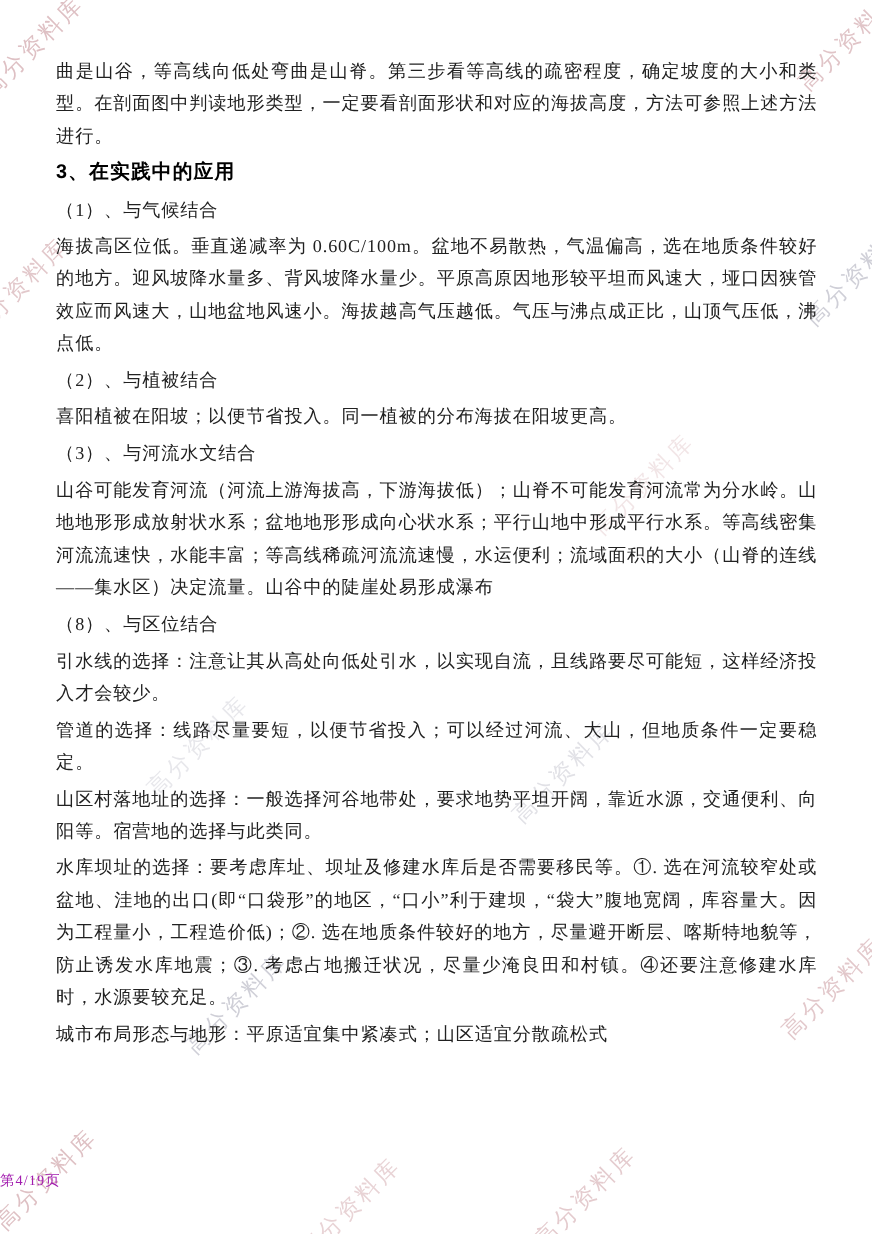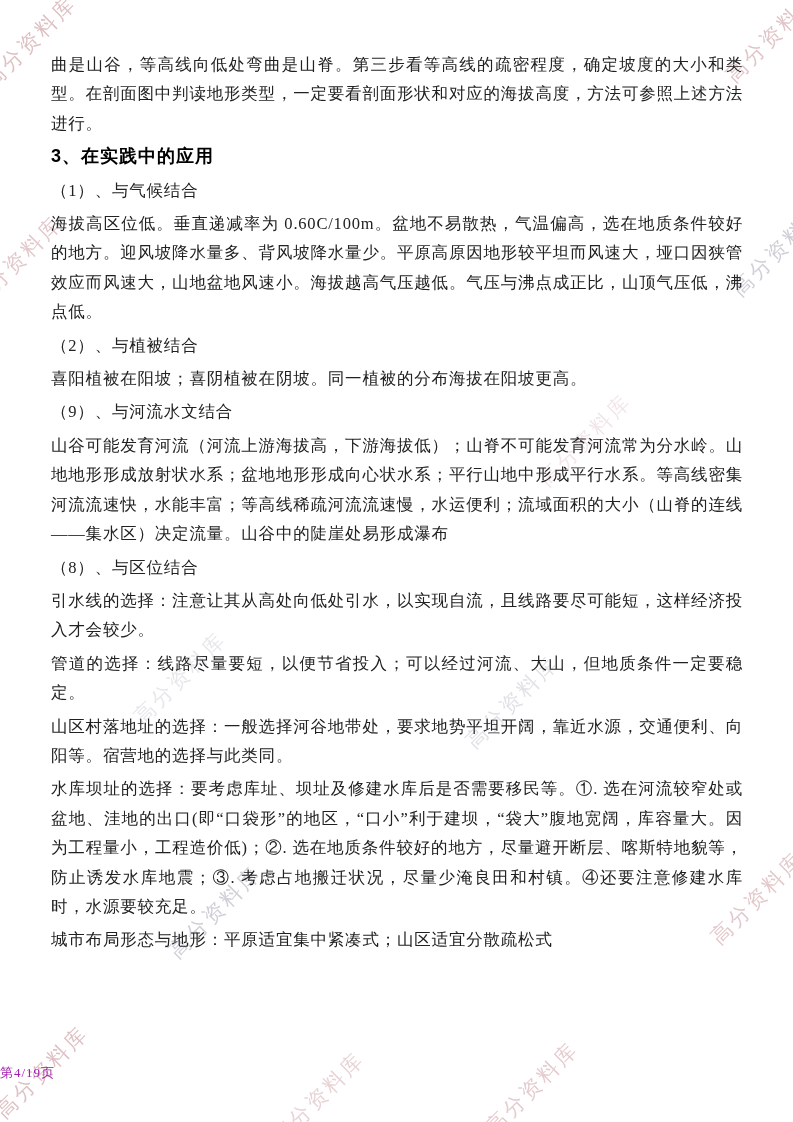--- a/index.html
+++ b/index.html
@@ -75,23 +75,23 @@
 
   <div class="content">
     <p>曲是山谷，等高线向低处弯曲是山脊。第三步看等高线的疏密程度，确定坡度的大小和类型。在剖面图中判读地形类型，一定要看剖面形状和对应的海拔高度，方法可参照上述方法进行。</p>
 
     <p class="heading">3、在实践中的应用</p>
 
     <p class="blk">（1）、与气候结合</p>
     <p>海拔高区位低。垂直递减率为 0.60C/100m。盆地不易散热，气温偏高，选在地质条件较好的地方。迎风坡降水量多、背风坡降水量少。平原高原因地形较平坦而风速大，垭口因狭管效应而风速大，山地盆地风速小。海拔越高气压越低。气压与沸点成正比，山顶气压低，沸点低。</p>
 
     <p class="blk">（2）、与植被结合</p>
-    <p>喜阳植被在阳坡；喜阴植被在阴坡。同一植被的分布海拔在阳坡更高。</p>
+    <p>喜阳植被在阳坡；以便节省投入。同一植被的分布海拔在阳坡更高。</p>
 
-    <p class="blk">（9）、与河流水文结合</p>
+    <p class="blk">（3）、与河流水文结合</p>
     <p>山谷可能发育河流（河流上游海拔高，下游海拔低）；山脊不可能发育河流常为分水岭。山地地形形成放射状水系；盆地地形形成向心状水系；平行山地中形成平行水系。等高线密集河流流速快，水能丰富；等高线稀疏河流流速慢，水运便利；流域面积的大小（山脊的连线——集水区）决定流量。山谷中的陡崖处易形成瀑布</p>
 
     <p class="blk">（8）、与区位结合</p>
     <p>引水线的选择：注意让其从高处向低处引水，以实现自流，且线路要尽可能短，这样经济投入才会较少。</p>
     <p>管道的选择：线路尽量要短，以便节省投入；可以经过河流、大山，但地质条件一定要稳定。</p>
 
     <p class="blk">山区村落地址的选择：一般选择河谷地带处，要求地势平坦开阔，靠近水源，交通便利、向阳等。宿营地的选择与此类同。</p>
 
     <p class="blk">水库坝址的选择：要考虑库址、坝址及修建水库后是否需要移民等。①. 选在河流较窄处或盆地、洼地的出口(即“口袋形”的地区，“口小”利于建坝，“袋大”腹地宽阔，库容量大。因为工程量小，工程造价低)；②. 选在地质条件较好的地方，尽量避开断层、喀斯特地貌等，防止诱发水库地震；③. 考虑占地搬迁状况，尽量少淹良田和村镇。④还要注意修建水库时，水源要较充足。</p>
 

